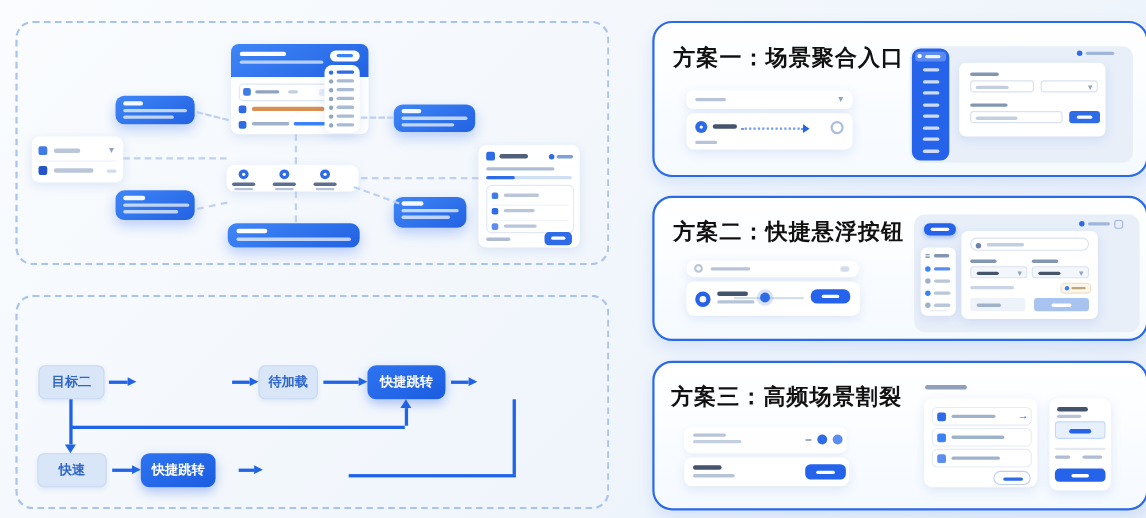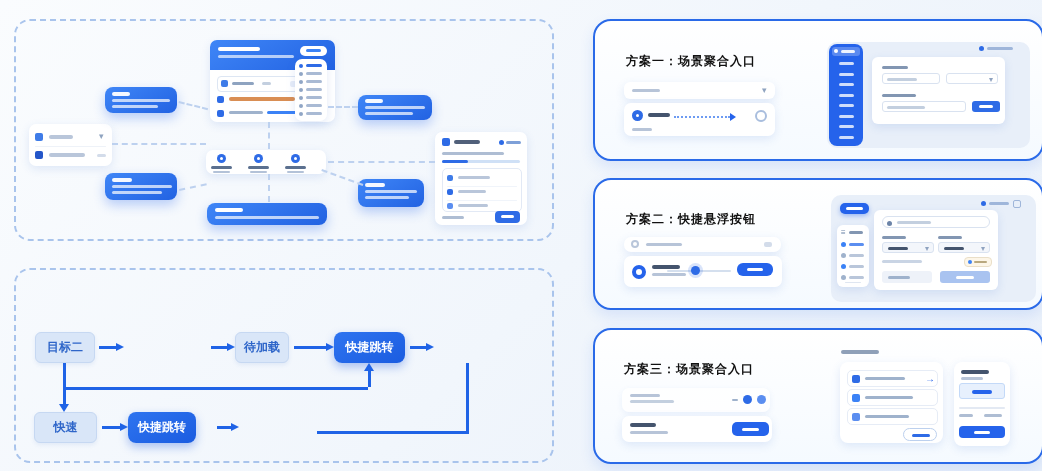--- a/index.html
+++ b/index.html
@@ -5,21 +5,21 @@
   html,body{margin:0;padding:0;background:#eef3fa;}
   .canvas{position:relative;width:1042px;height:471px;overflow:hidden;
     background:linear-gradient(135deg,#fafcfe 0%,#f1f6fc 55%,#e9f0fa 100%);
     font-family:"Liberation Sans","DejaVu Sans",sans-serif;}
   .abs,.bar,.sq,.dot,.hd,.vd,.hl,.vl,.tri-d,.tri-u,.glyph{position:absolute;}
   .dashed-panel{position:absolute;border:2px dashed #a9c4ec;border-radius:16px;}
   .sol-panel{position:absolute;border:2px solid #2a6ae8;border-radius:18px;
     background:linear-gradient(180deg,#ffffff 0%,#f5faff 100%);
     box-shadow:0 6px 14px rgba(46,107,230,.13);}
   h2.pt{position:absolute;margin:0;font-size:21px;font-weight:800;color:#161616;letter-spacing:1px;}
-  h2.pt2{position:absolute;margin:14px;font-size:12px;font-weight:800;color:#111;letter-spacing:1px;}
+  h2.pt2{position:absolute;margin:0;font-size:20px;font-weight:800;color:#111;letter-spacing:1px;}
   .card{position:absolute;background:#fff;border-radius:7px;box-shadow:0 3px 10px rgba(50,100,200,.13);}
   .bcard{position:absolute;background:linear-gradient(150deg,#3f86f7,#2262e2);border-radius:8px;
     box-shadow:0 5px 12px rgba(37,99,235,.30);}
   .bar{height:3px;border-radius:2px;background:#b9c6da;}
   .sq{background:#2e6be6;border-radius:2px;}
   .dot{background:#2e6be6;border-radius:50%;}
   .hd{border-top:2px dashed #bdd1ef;}
   .vd{border-left:2px dashed #bdd1ef;}
   .fbox{position:absolute;height:31px;display:flex;align-items:center;justify-content:center;
     background:#d9e6f8;border:1px solid #c6d8f2;border-radius:6px;color:#2f66c9;
@@ -309,21 +309,21 @@
           <div class="bar" style="left:6px;top:5px;width:22px;background:#9fb2cc"></div>
         </div>
         <div class="abs" style="left:66px;top:61px;width:50px;height:12px;background:#a9c3f0;border-radius:3px">
           <div class="bar" style="left:16px;top:5px;width:18px;background:#fff"></div>
         </div>
       </div>
     </div>
   </section>
 
   <section class="sol-panel" style="left:593px;top:328px;width:447px;height:132px">
-    <h2 class="pt2" style="left:15px;top:17px">方案三：场景聚合入口</h2>
+    <h2 class="pt2" style="left:15px;top:17px">方案三：高频场景割裂</h2>
 
     <div class="abs" style="left:27px;top:58px;width:148px;height:24px;background:rgba(255,255,255,.75);border-radius:7px;box-shadow:0 2px 6px rgba(50,100,200,.08)">
       <div class="bar" style="left:8px;top:6px;width:30px;background:#b7c4d8"></div>
       <div class="bar" style="left:8px;top:12px;width:44px;background:#c3cfdf"></div>
       <div class="bar" style="left:110px;top:11px;width:6px;height:2px;background:#9fb2cc"></div>
       <div class="dot" style="left:121px;top:7px;width:9px;height:9px"></div>
       <div class="dot" style="left:135px;top:7px;width:9px;height:9px;background:#5b8ef0"></div>
     </div>
     <div class="card" style="left:27px;top:86px;width:150px;height:26px">
       <div class="bar" style="left:8px;top:7px;width:26px;height:4px;background:#44546d"></div>

